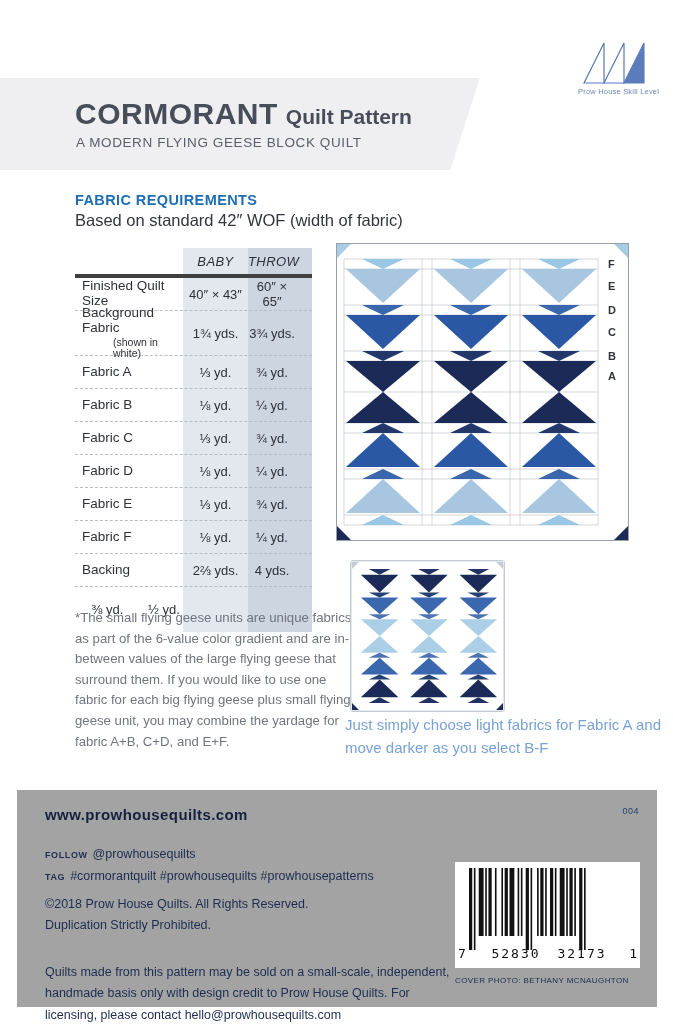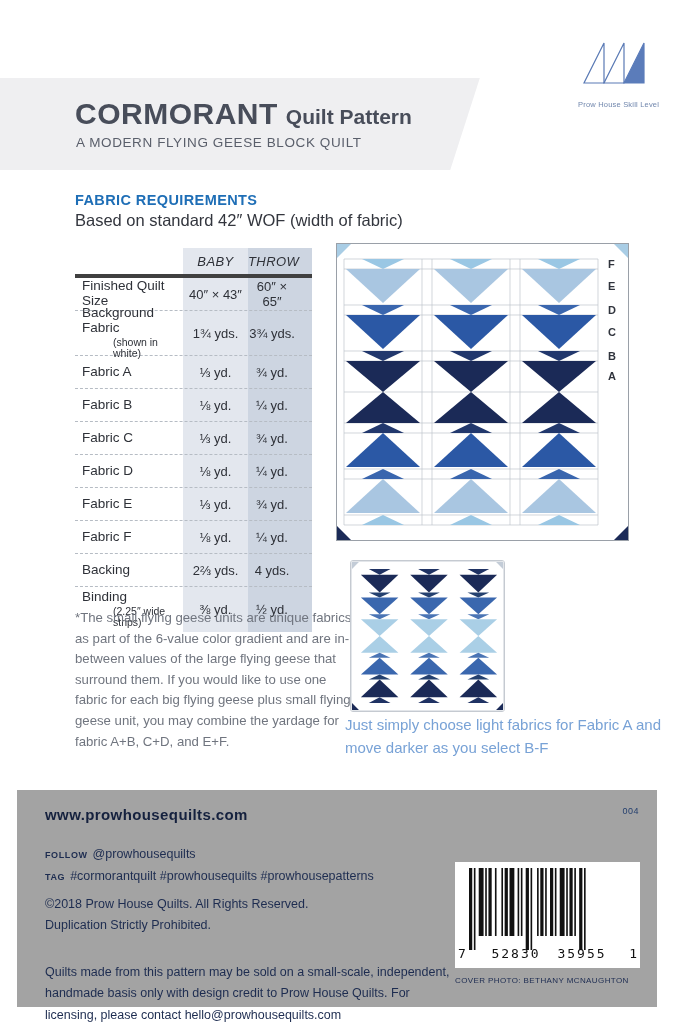--- a/index.html
+++ b/index.html
@@ -5,21 +5,21 @@
   * { margin:0; padding:0; box-sizing:border-box; }
   html,body { background:#ffffff; }
   body { font-family:"Liberation Sans","DejaVu Sans",sans-serif; }
   #page {
     position:relative; width:673px; height:1024px; background:#ffffff;
     overflow:hidden; margin:0 auto;
   }
   
   #skill-logo { position:absolute; left:578px; top:42px; width:72px; text-align:center; }
   #skill-logo svg { display:block; margin:0 auto; }
-  #skill-logo .lbl { font-size:7.5px; color:#7187ad; letter-spacing:.2px; margin-top:16px; white-space:nowrap; }
+  #skill-logo .lbl { font-size:7.5px; color:#7187ad; letter-spacing:.2px; margin-top:3px; white-space:nowrap; }
   #title-band {
     position:absolute; left:0; top:78px; width:100%; height:92px; background:#efeff1;
     clip-path:polygon(0 0, 71.3% 0, 66.9% 100%, 0 100%);
   }
   #title-line { position:absolute; left:75px; top:97px; white-space:nowrap; }
   #title-main { font-size:30px; font-weight:bold; color:#484d5a; letter-spacing:.5px; }
   #title-suffix { font-size:21px; font-weight:bold; color:#484d5a; margin-left:8px; }
   #subtitle { position:absolute; left:76px; top:135px; font-size:13.5px; color:#5a5f6b; letter-spacing:.6px; }
   
   #fr-heading { position:absolute; left:75px; top:192px; font-size:14.5px; font-weight:bold; color:#1e6eb6; letter-spacing:.4px; }
@@ -138,21 +138,20 @@
           <div class="cell lab">Fabric F</div>
           <div class="cell v">⅛ yd.</div>
           <div class="cell v v2">¼ yd.</div>
         </div>
         <div class="trow body-row h1">
           <div class="cell lab">Backing</div>
           <div class="cell v">2⅔ yds.</div>
           <div class="cell v v2">4 yds.</div>
         </div>
         <div class="trow body-row h2 last">
-          <div class="cell lab">Binding<span class="sub">(2.25″ wide strips)</span></div>
           <div class="cell v">⅜ yd.</div>
           <div class="cell v v2">½ yd.</div>
         </div>
       </div>
   </div>
 
   <div id="footnote">*The small flying geese units are unique fabrics as part of the 6-value color gradient and are in-between values of the large flying geese that surround them. If you would like to use one fabric for each big flying geese plus small flying geese unit, you may combine the yardage for fabric A+B, C+D, and E+F.</div>
 
   <div id="main-quilt">
     <svg id="main-quilt-svg" width="293" height="298" viewBox="0 0 293 298">
@@ -307,19 +306,19 @@
           <rect x="99.86000000000001" y="6" width="1.62" height="68" fill="#111111"></rect>
           <rect x="104.72000000000001" y="6" width="4.86" height="68" fill="#111111"></rect>
           <rect x="111.20000000000002" y="6" width="1.62" height="68" fill="#111111"></rect>
           <rect x="114.44000000000003" y="6" width="3.24" height="68" fill="#111111"></rect>
           <rect x="119.30000000000003" y="6" width="1.62" height="68" fill="#111111"></rect>
           <rect x="124.16000000000003" y="6" width="3.24" height="82" fill="#111111"></rect>
           <rect x="129.02" y="6" width="1.62" height="82" fill="#111111"></rect>
         </svg>
       <span id="bc-d1" class="bc-digit">7</span>
       <span id="bc-d2" class="bc-digit">52830</span>
-      <span id="bc-d3" class="bc-digit">35955</span>
+      <span id="bc-d3" class="bc-digit">32173</span>
       <span id="bc-d4" class="bc-digit">1</span>
     </div>
     <div id="f-photo">COVER PHOTO: BETHANY MCNAUGHTON</div>
   </div>
 
 </div>
 
 </body></html>

